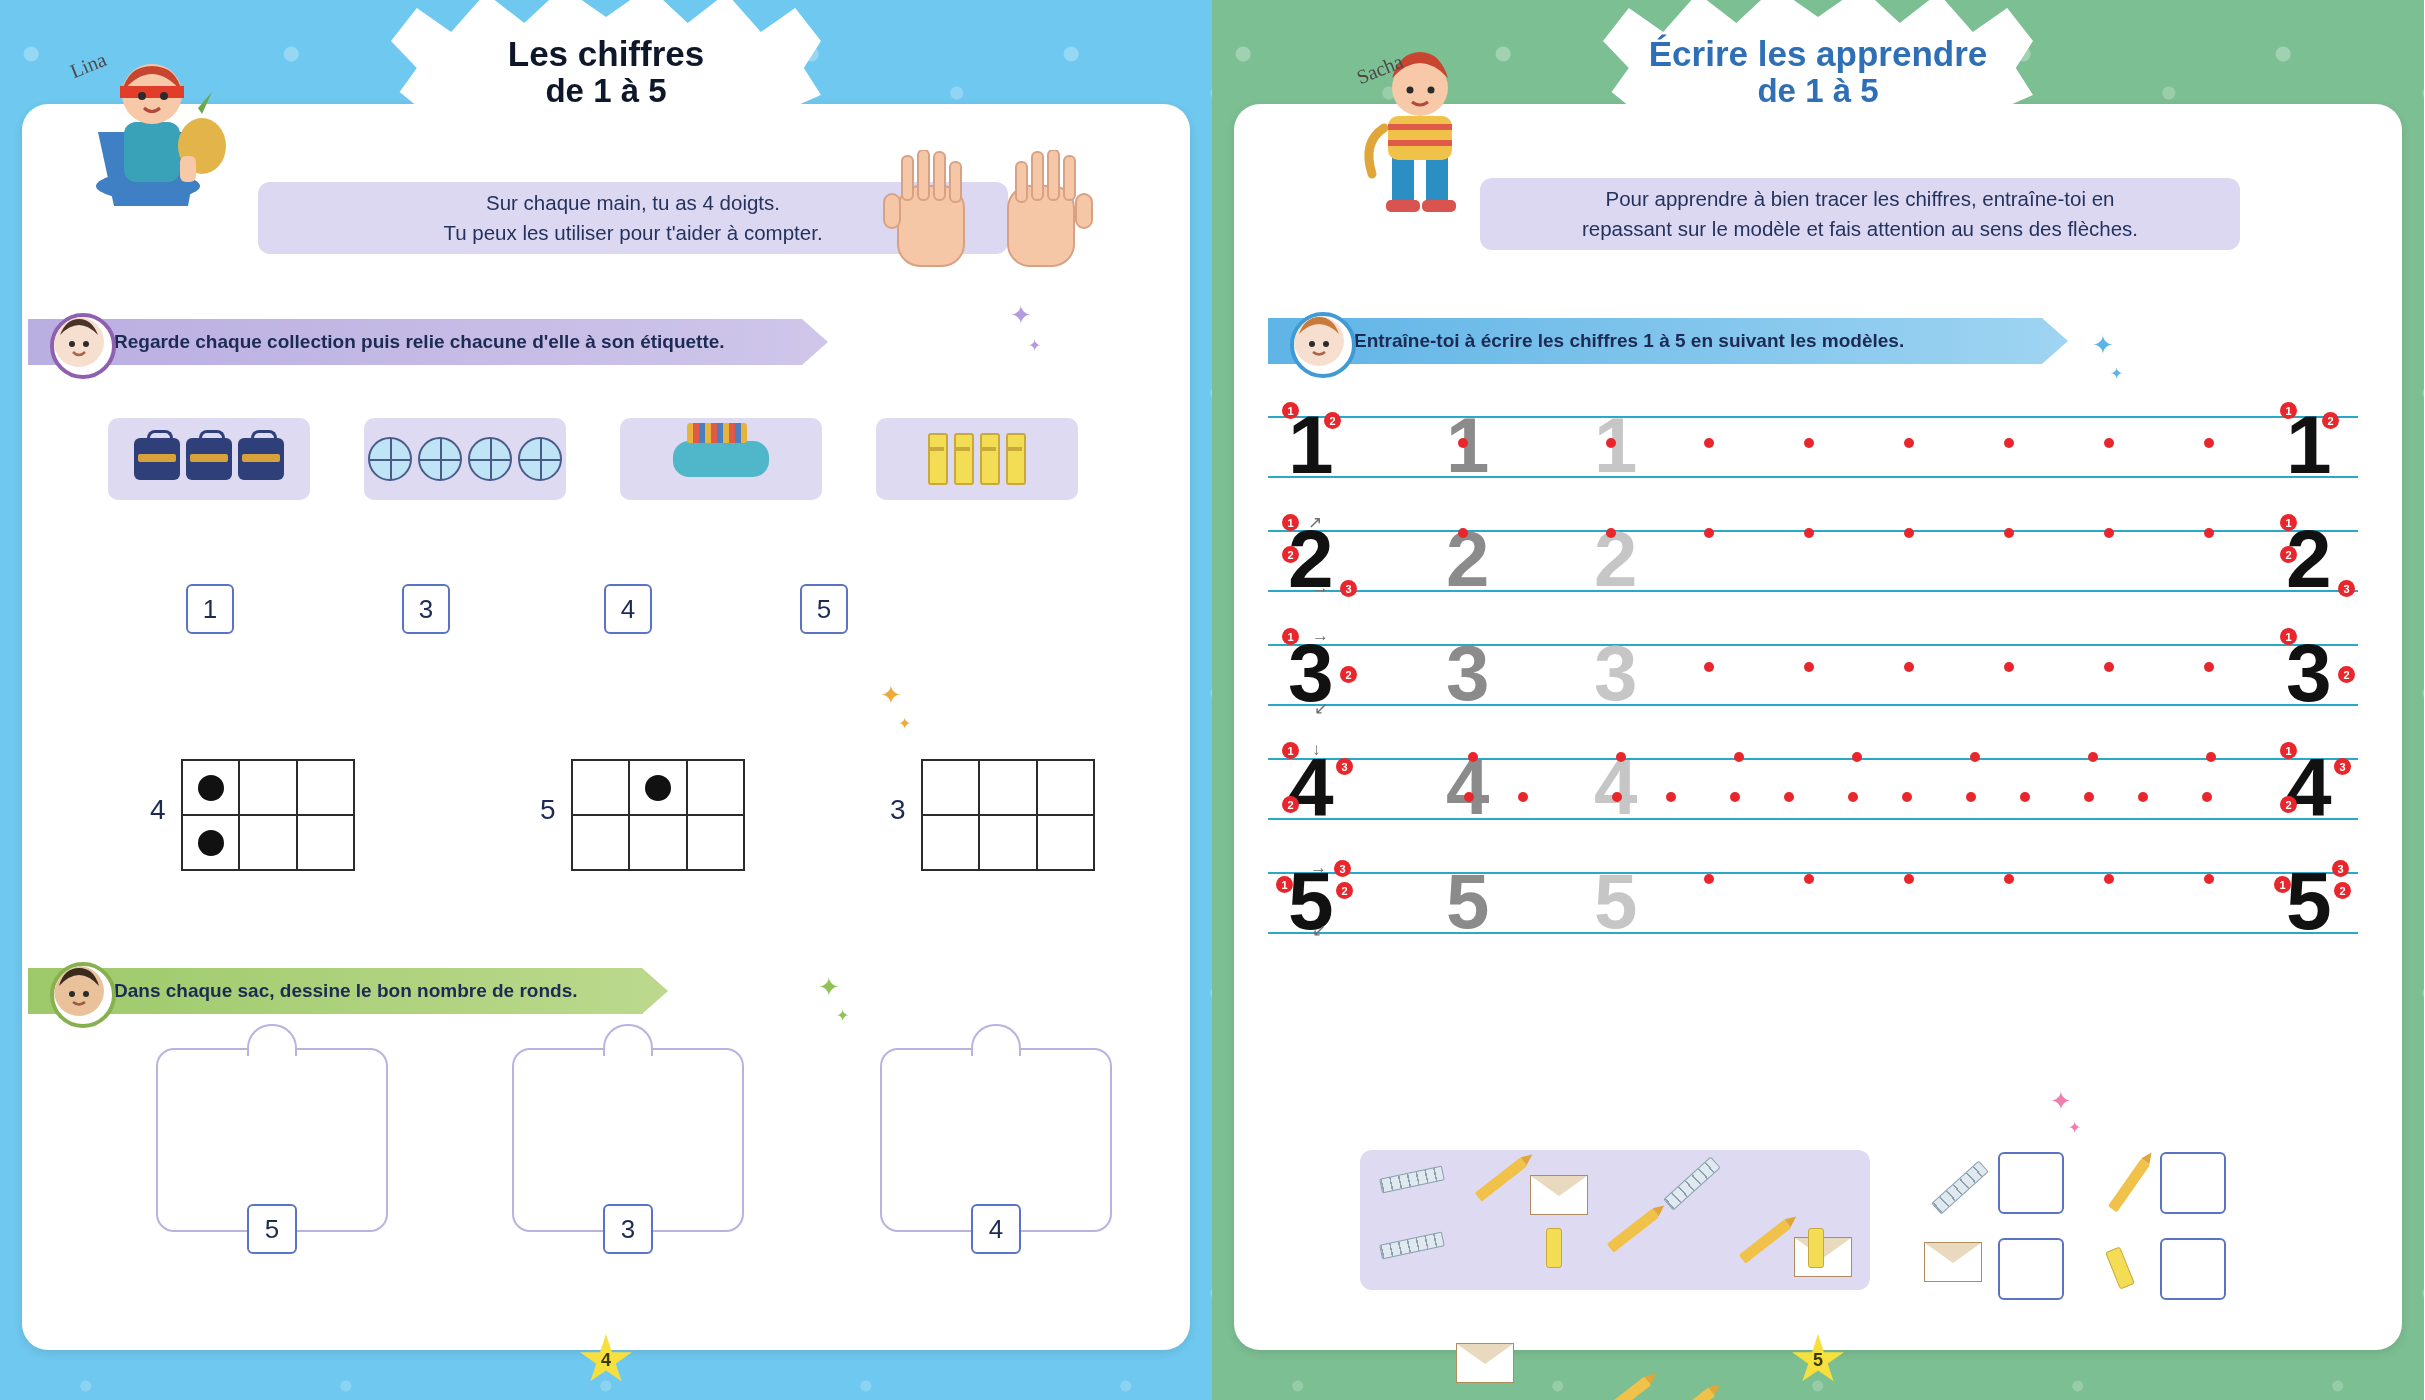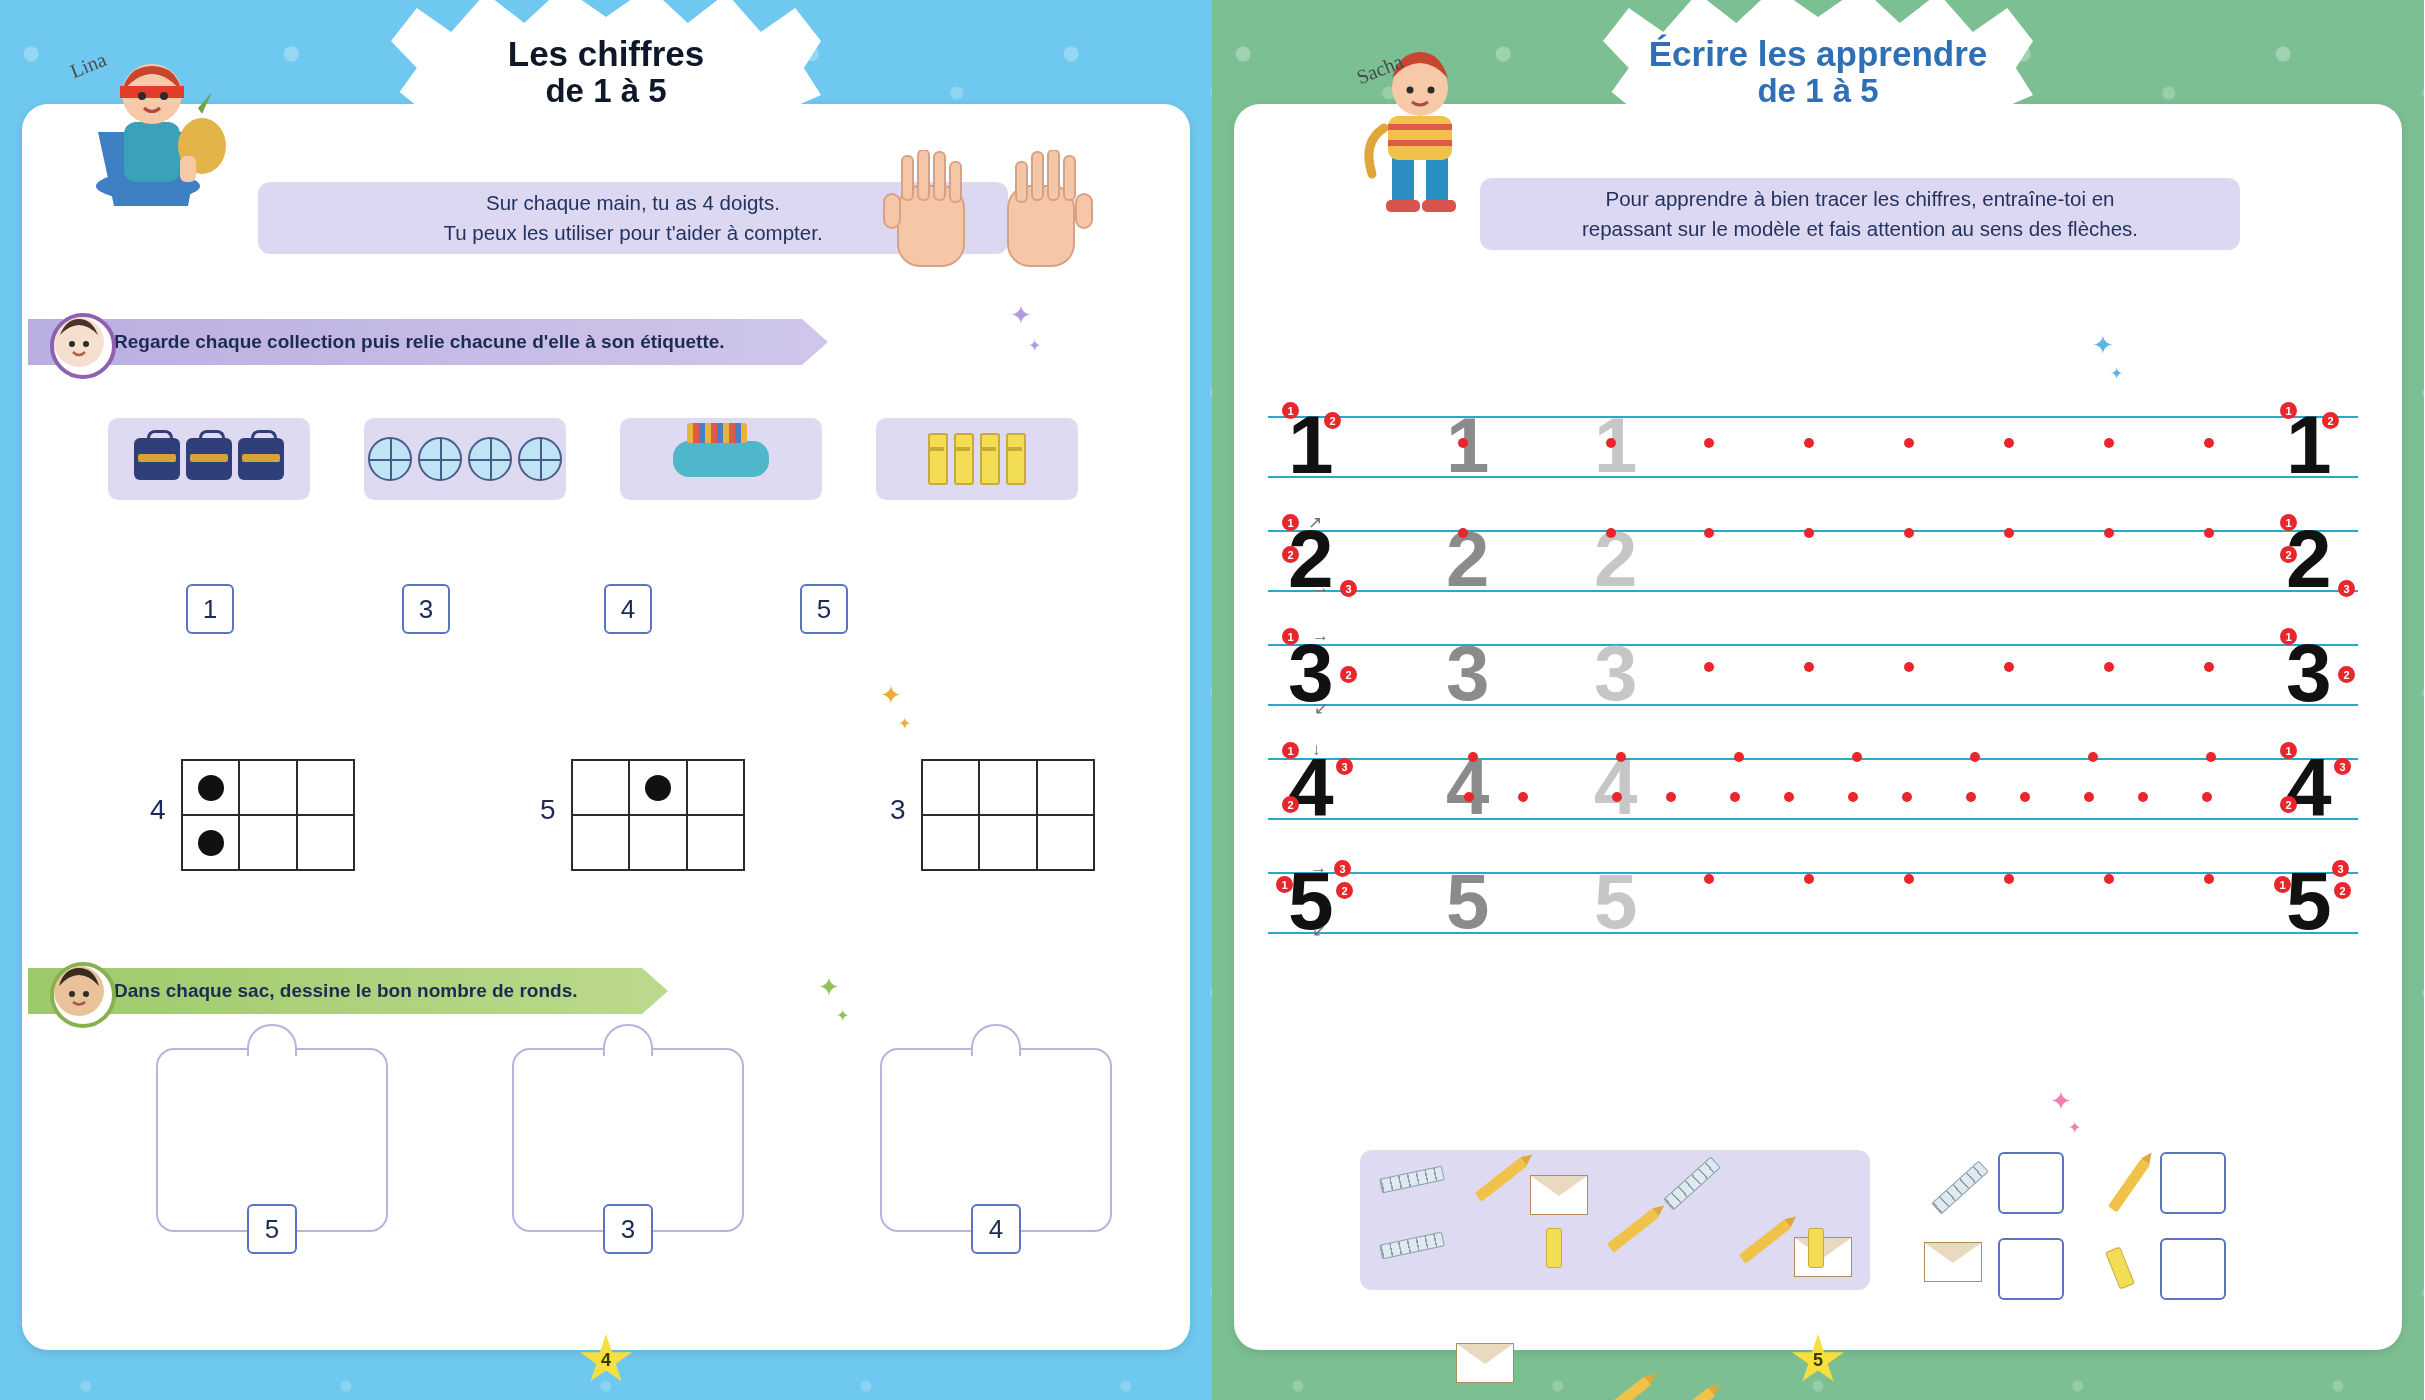--- a/index.html
+++ b/index.html
@@ -451,20 +451,33 @@
       <div class="mascot-name" style="left:26px;top:22px;">Sacha</div>
     </div>
 
     <div class="intro">
       <div>
         <span>Pour apprendre à bien tracer les chiffres, entraîne-toi en</span><br>
         <span>repassant sur le modèle et fais attention au sens des flèches.</span>
       </div>
     </div>
 
+    <div class="banner rb1" style="left:56px;top:318px;">
+      <div class="ribbon"></div>
+      <div class="avatar">
+        <svg width="50" height="50" viewBox="0 0 50 50">
+          <circle cx="25" cy="25" r="25" fill="#f6dfcf"></circle>
+          <path d="M5 18 q20 -20 40 0 q-6 -17 -20 -17 q-14 0 -20 17z" fill="#c87a3a"></path>
+          <circle cx="18" cy="28" r="3" fill="#2b2b2b"></circle>
+          <circle cx="32" cy="28" r="3" fill="#2b2b2b"></circle>
+          <path d="M19 36 q6 5 12 0" stroke="#b0614a" stroke-width="2.5" fill="none"></path>
+        </svg>
+      </div>
+      <span class="blabel">Entraîne-toi à écrire les chiffres 1 à 5 en suivant les modèles.</span>
+    </div>
     <div class="sparkle" style="left:880px;top:330px;color:#5fb4e6;">✦</div>
     <div class="sparkle" style="left:898px;top:364px;font-size:16px;color:#5fb4e6;">✦</div>
 
     <div class="writerow" style="left:56px;top:398px;">
       <div class="wline top"></div>
       <div class="wline bot"></div>
       <div class="big-num" style="left:20px;top:6px;">1</div>
       <div class="stepnum" style="left:14px;top:4px;">1</div>
       <div class="stepnum" style="left:56px;top:14px;">2</div>
       <div class="mid-num grey1" style="left:178px;top:8px;">1</div>

